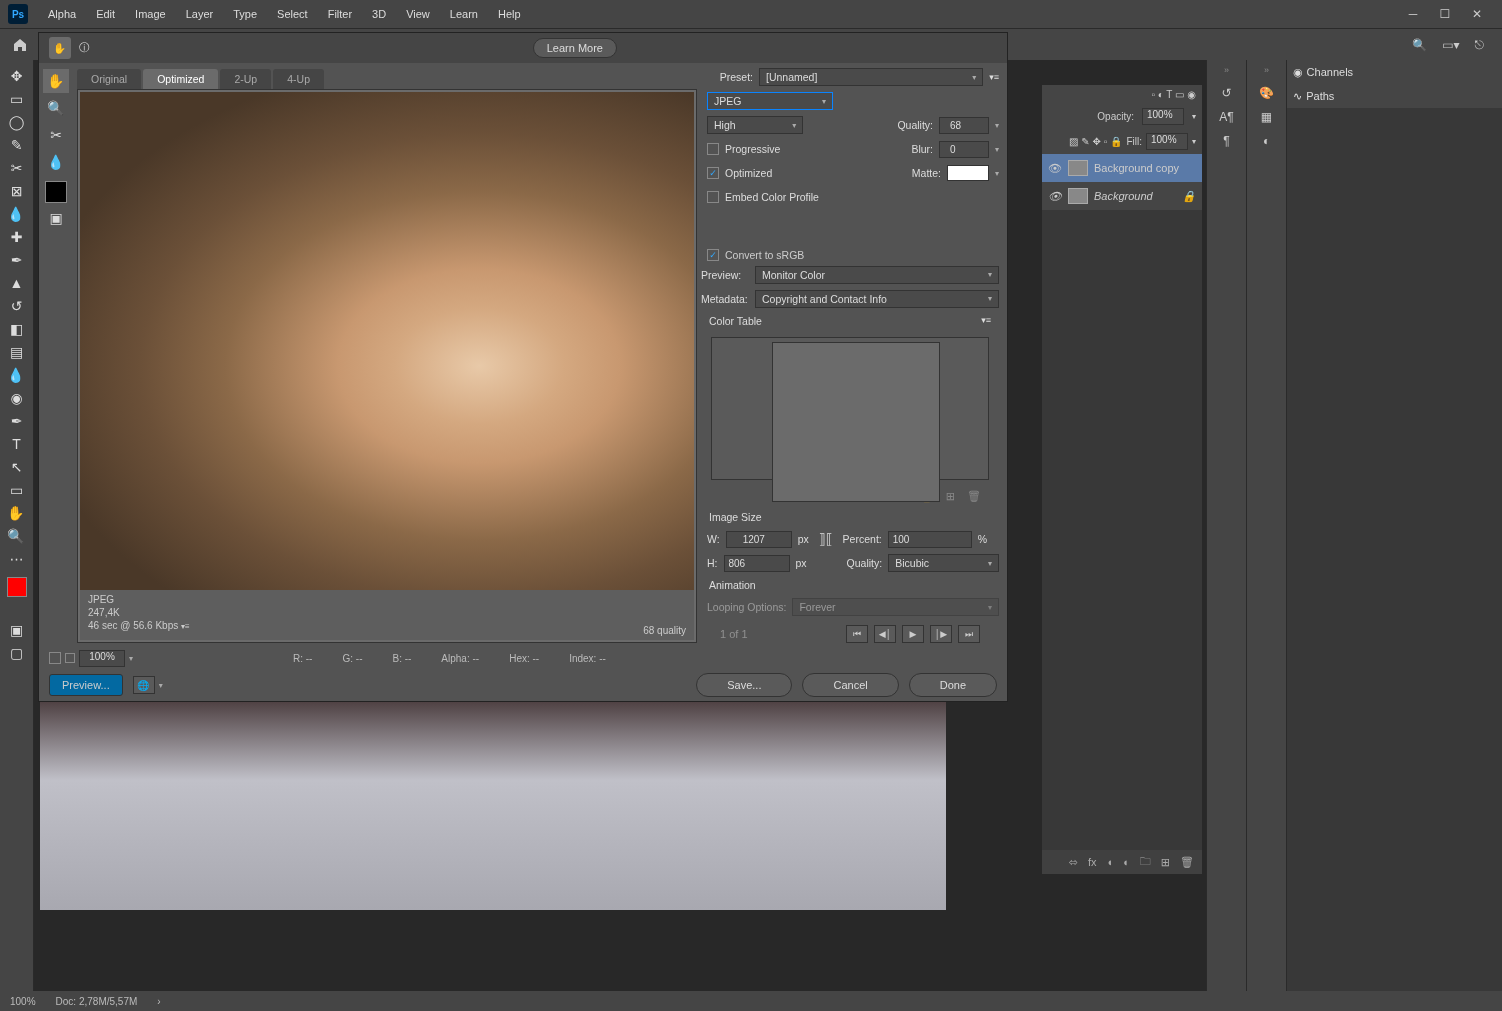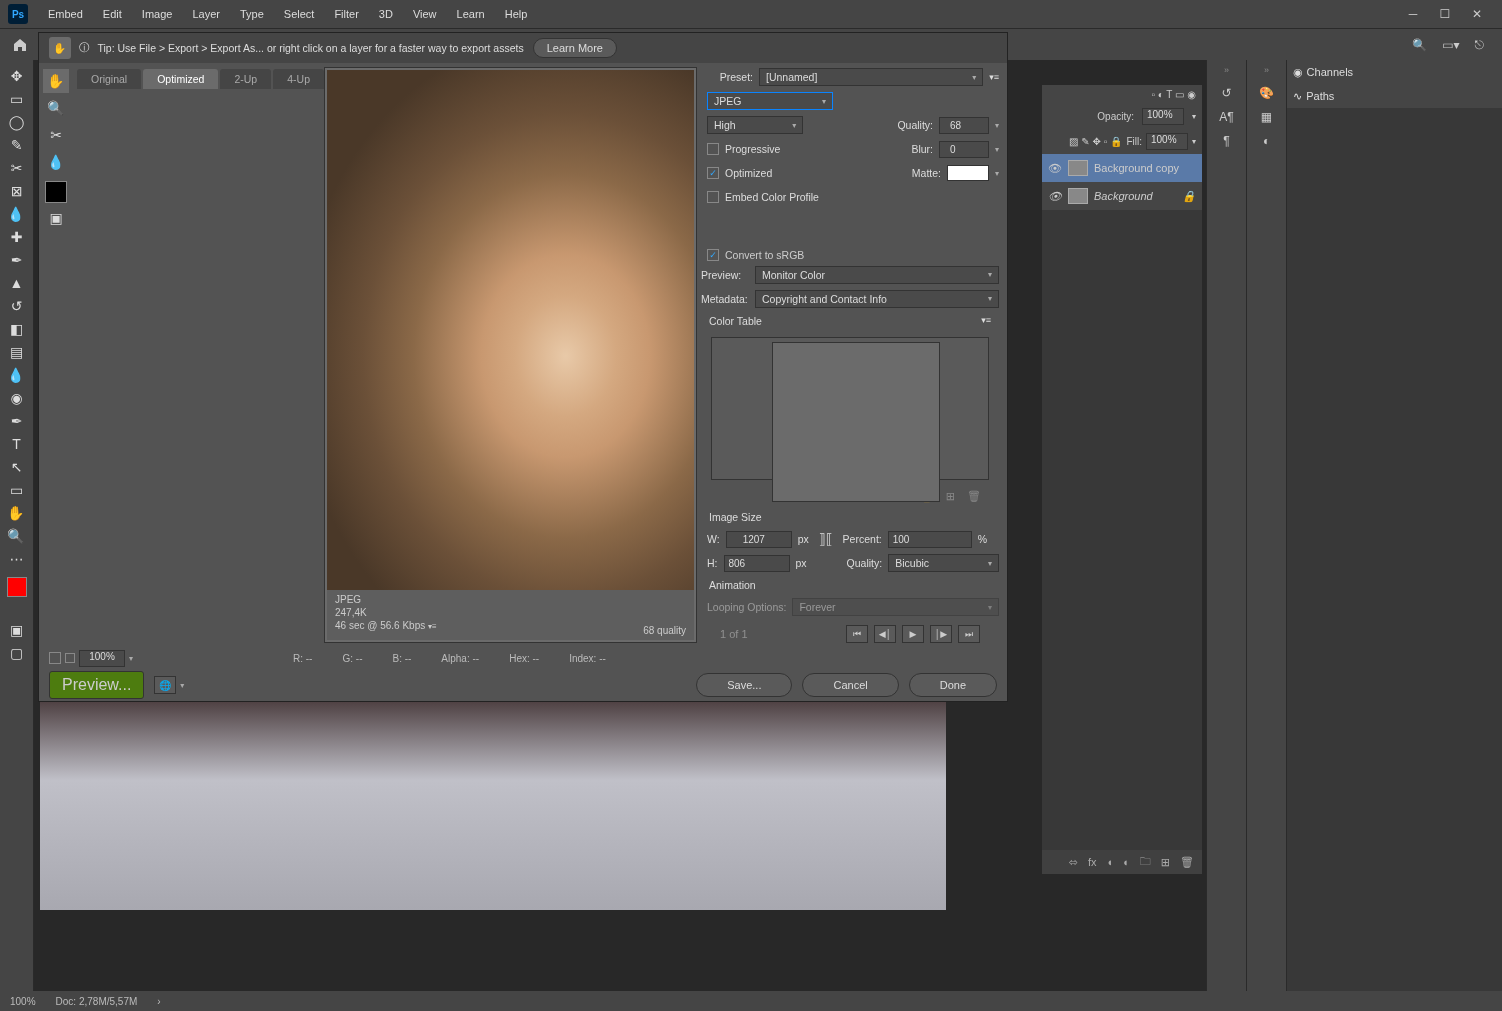--- a/index.html
+++ b/index.html
@@ -42,21 +42,21 @@
 .dialog-tip { height: 30px; background: #454545; display: flex; align-items: center; padding: 0 10px; gap: 8px; font-size: 10.5px; color: #ddd; }
 .learn-more { background: #5a5a5a; border: 1px solid #333; padding: 3px 13px; border-radius: 14px; color: #ddd; font-size: 11px; margin-left: auto; margin-right: 380px; text-align: center; }
 .tip-hand { width: 22px; height: 22px; background: #6b6b6b; border-radius: 3px; display: flex; align-items: center; justify-content: center; }
 
 .dialog-body { flex: 1; display: flex; padding: 4px; gap: 4px; overflow: hidden; }
 .dialog-left { width: 30px; display: flex; flex-direction: column; gap: 3px; padding-top: 2px; }
 .dtool { width: 26px; height: 24px; display: flex; align-items: center; justify-content: center; color: #ddd; font-size: 14px; background: #535353; }
 .dtool.sel { background: #6b6b6b; }
 .dcolor { width: 22px; height: 22px; background: #000; border: 1px solid #888; margin-top: 4px; margin-left: 2px; }
 
-.dialog-preview { width: 620px; display: flex; flex-direction: row; }
+.dialog-preview { width: 620px; display: flex; flex-direction: column; }
 .preview-tabs { height: 22px; display: flex; gap: 2px; align-items: flex-end; }
 .ptab { padding: 4px 14px; background: #454545; color: #aaa; font-size: 10.5px; border-radius: 3px 3px 0 0; }
 .ptab.active { background: #6b6b6b; color: #fff; }
 .preview-box { flex: 1; background: #6b6b6b; border: 1px solid #333; padding: 2px; display: flex; flex-direction: column; }
 .preview-img { flex: 1; background: radial-gradient(ellipse at 65% 55%, #e8c9a8 0%, #d4a880 15%, #c89870 25%, #8b6948 45%, #6b5038 60%, #4a3828 80%); position: relative; }
 .preview-footer { height: 50px; background: #5e5e5e; padding: 4px 8px; display: flex; justify-content: space-between; font-size: 10px; color: #ccc; }
 .pf-left { display: flex; flex-direction: column; gap: 2px; }
 .pf-right { display: flex; align-items: flex-end; }
 
 .dialog-right { flex: 1; display: flex; flex-direction: column; gap: 4px; padding-right: 4px; overflow-y: auto; }
@@ -77,32 +77,32 @@
 
 .playback { display: flex; gap: 6px; align-items: center; justify-content: center; margin-top: 4px; }
 .pb-btn { width: 22px; height: 18px; background: #5a5a5a; border: 1px solid #333; display: flex; align-items: center; justify-content: center; font-size: 9px; color: #ccc; }
 
 .dialog-footer { height: 54px; display: flex; flex-direction: column; }
 .rgb-row { height: 22px; display: flex; align-items: center; padding: 0 10px; gap: 30px; font-size: 10px; color: #bbb; }
 .rgb-row .zoom-ctl { display: flex; align-items: center; gap: 4px; }
 .footer-btns { height: 32px; display: flex; align-items: center; padding: 0 10px; gap: 10px; }
 .ft-btn { padding: 5px 30px; background: #5a5a5a; border: 1px solid #333; border-radius: 14px; color: #ddd; font-size: 11px; }
 .ft-spacer { flex: 1; }
-.preview-btn { padding: 4px 12px; background: #4d7c0f; border: 1px solid #333; border-radius: 3px; font-size: 16px; }
+.preview-btn { padding: 4px 12px; background: #0369a1; border: 1px solid #333; border-radius: 3px; font-size: 11px; }
 .opts-row { display: flex; align-items: center; gap: 8px; width: 100%; font-size: 10px; color: #ccc; }
 .layers-footer { height: 24px; background: #404040; display: flex; align-items: center; justify-content: flex-end; gap: 10px; padding: 0 8px; color: #aaa; font-size: 11px; }
 .icon-sm { font-size: 12px; color: #ccc; }
 svg { display: block; }
 </style>
 </head>
 <body>
 
 <div class="menubar">
   <div class="ps-logo">Ps</div>
-  <div class="menu-item">Embed</div>
+  <div class="menu-item">Alpha</div>
   <div class="menu-item">Edit</div>
   <div class="menu-item">Image</div>
   <div class="menu-item">Layer</div>
   <div class="menu-item">Type</div>
   <div class="menu-item">Select</div>
   <div class="menu-item">Filter</div>
   <div class="menu-item">3D</div>
   <div class="menu-item">View</div>
   <div class="menu-item">Learn</div>
   <div class="menu-item">Help</div>
@@ -235,21 +235,20 @@
 <div class="status-bar">
   <span>100%</span>
   <span>Doc: 2,78M/5,57M</span>
   <span>›</span>
 </div>
 
 <div class="dialog">
   <div class="dialog-tip">
     <div class="tip-hand">✋</div>
     <span>ⓘ</span>
-    <span>Tip: Use File &gt; Export &gt; Export As...   or right click on a layer for a faster way to export assets</span>
     <div class="learn-more">Learn More</div>
   </div>
 
   <div class="dialog-body">
 
     <div class="dialog-left">
       <div class="dtool sel">✋</div>
       <div class="dtool">🔍</div>
       <div class="dtool">✂</div>
       <div class="dtool">💧</div>

